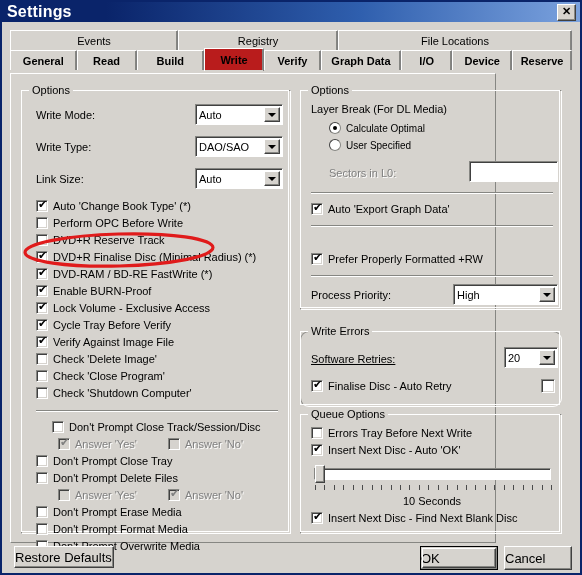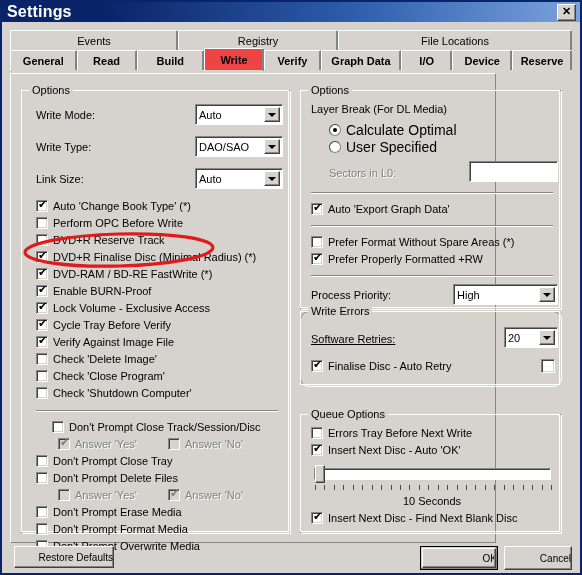--- a/index.html
+++ b/index.html
@@ -96,21 +96,21 @@
     align-items: center;
     justify-content: center;
     font-size: 11px;
     color: #000;
     height: 20px;
     box-sizing: border-box;
     cursor: default;
     position: relative;
   }
   .tab.sel {
-    background: #ef4444;
+    background: #b91c1c;
     height: 23px;
     margin-top: -2px;
     z-index: 5;
     border-bottom: none;
     box-shadow: inset -1px 0 0 #868682;
   }
   .tab.sel::after {
     content: "";
     position: absolute;
     left: 0; bottom: -1px;
@@ -225,21 +225,21 @@
     position: relative;
     flex: none;
   }
   .rb .circ .dot {
     position: absolute;
     left: 3px; top: 3px;
     width: 4px; height: 4px;
     border-radius: 50%;
     background: #000;
   }
-  .rb .txt { margin-left: 5px; font-size: 14px; }
+  .rb .txt { margin-left: 5px; font-size: 10px; }
 
   
   .combo {
     position: absolute;
     background: #ffffff;
     border-top: 1px solid #868682;
     border-left: 1px solid #868682;
     border-right: 1px solid #ffffff;
     border-bottom: 1px solid #ffffff;
     box-shadow: inset 1px 1px 0 #404040;
@@ -339,22 +339,22 @@
     position: absolute;
     background: #d6d3ce;
     border-top: 1px solid #ffffff;
     border-left: 1px solid #ffffff;
     border-right: 1px solid #404040;
     border-bottom: 1px solid #404040;
     box-shadow: inset -1px -1px 0 #868682;
     box-sizing: border-box;
     display: flex;
     align-items: center;
-    justify-content: flex-end;
-    font-size: 10px;
+    justify-content: flex-start;
+    font-size: 13px;
     color: #000;
     cursor: default;
   }
   .btn.default {
     border: 1px solid #000;
   }
   .btn.default .inner {
     position: absolute;
     left: 1px; top: 1px; right: 1px; bottom: 1px;
     border-top: 1px solid #ffffff;
@@ -589,41 +589,37 @@
 
         <div class="cb" style="left:10px; top:112px;">
           <span class="box">
               <span class="tick">✔</span>
             </span>
           <span class="txt">Auto 'Export Graph Data'</span>
         </div>
 
         <div class="sep" style="left:10px; top:134px; width:242px;"></div>
 
-        <div class="cb" style="left:10px; top:145px;">
-          <span class="box"></span>
-          <span class="txt">Prefer Format Without Spare Areas (*)</span>
-        </div>
         <div class="cb" style="left:10px; top:162px;">
           <span class="box">
               <span class="tick">✔</span>
             </span>
           <span class="txt">Prefer Properly Formatted +RW</span>
         </div>
 
         <div class="sep" style="left:10px; top:184px; width:242px;"></div>
 
         <span class="lbl" style="left:10px; top:198px;">Process Priority:</span>
         <div class="combo" style="left:152px; top:193px; width:105px; height:21px;">
           <span class="cval">High</span>
           <span class="carrow"></span>
         </div>
       </div>
 
-      <div class="group" style="left:289px; top:237px; width:262px; height:76px;border-radius:9px;">
+      <div class="group" style="left:289px; top:257px; width:262px; height:76px;border-radius:9px;">
         <div class="ginner"></div>
         <span class="group-title">Write Errors</span>
 
         <span class="lbl" style="left:10px; top:21px;text-decoration:underline;">Software Retries:</span>
         <div class="combo" style="left:203px; top:15px; width:54px; height:21px;">
           <span class="cval">20</span>
           <span class="carrow"></span>
         </div>
 
         <div class="cb" style="left:10px; top:48px;">

